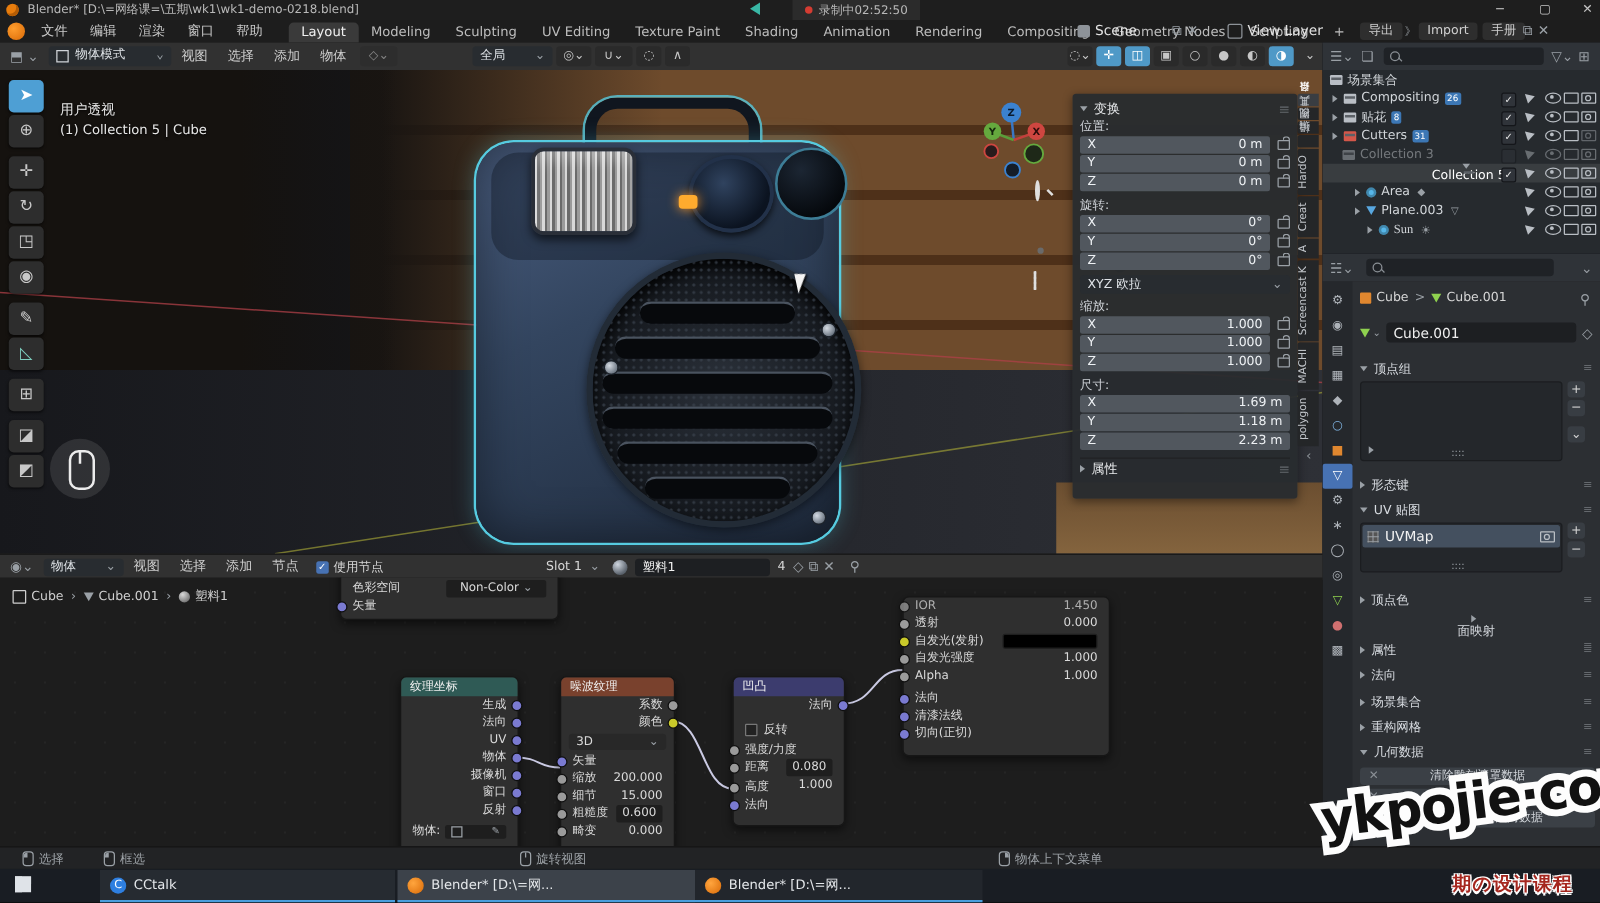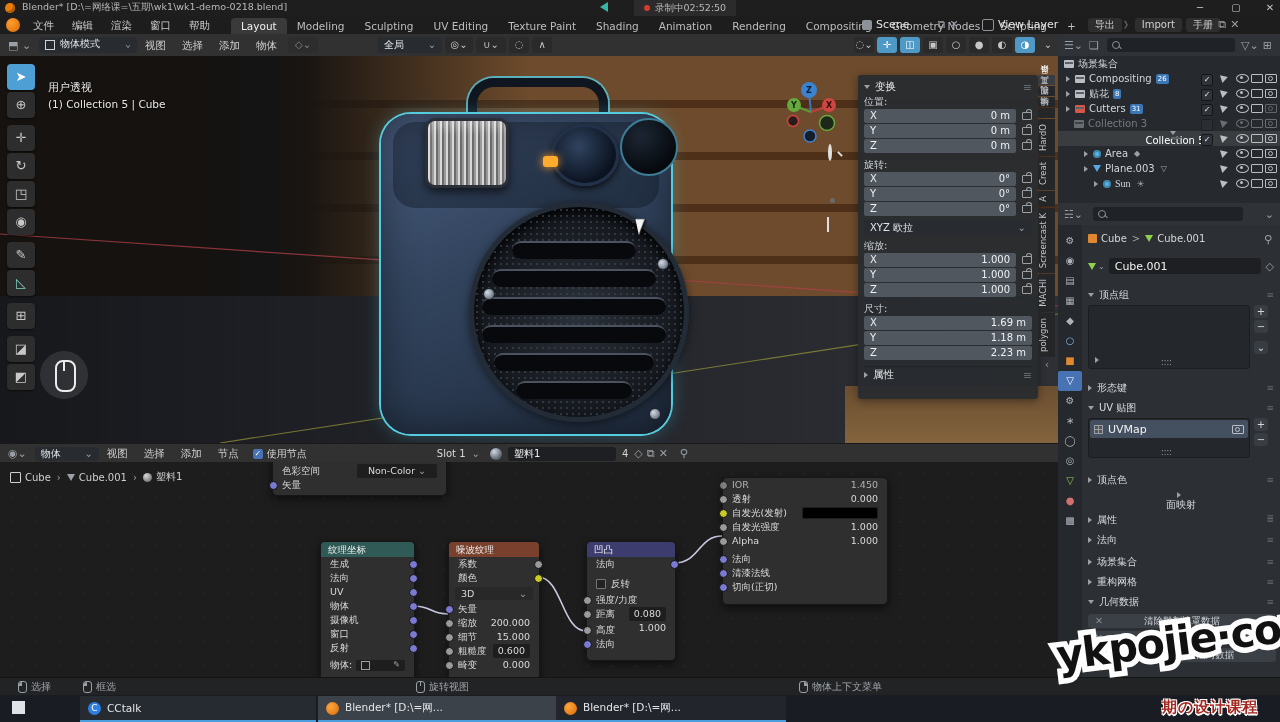--- a/index.html
+++ b/index.html
@@ -71,21 +71,21 @@
   .geobtn .x{position:absolute;left:7px;color:#8b9096;}
   .searchbox{background:#1f2226;border-radius:3px;height:14px;display:flex;align-items:center;padding:0 5px;}
   .mag{width:6px;height:6px;border:1.4px solid #8b9096;border-radius:50%;position:relative;}
   .mag::after{content:"";position:absolute;left:5px;top:5px;width:4px;height:1.4px;background:#8b9096;transform:rotate(45deg);}
   
   #shadercanvas{left:0;top:462px;width:1058px;height:215px;overflow:hidden;background:#1d1d1d;
      background-image:radial-gradient(#252525 1px,transparent 1px);background-size:24px 24px;}
   .node{position:absolute;background:rgba(47,47,47,.97);border:1px solid #161616;border-radius:5px;box-shadow:0 3px 8px rgba(0,0,0,.55);}
   .nhead{height:15px;line-height:15px;padding:0 7px;font-size:9.5px;color:#f2f2f2;border-radius:4px 4px 0 0;}
   .nrow{height:14px;line-height:14px;font-size:9.5px;color:#dadada;padding:0 9px;position:relative;}
-  .nrow.out{text-align:left;}
+  .nrow.out{text-align:right;}
   .sk{position:absolute;width:7px;height:7px;border-radius:50%;border:1px solid #0e0e0e;top:3px;}
   .sk.l{left:-4px;} .sk.r{right:-4px;}
   .skv{background:#7a7ad1;} .skc{background:#c9c92a;} .skf{background:#9a9a9a;}
   .nfldv{float:right;text-align:center;} .darkpill{background:#1e1e1e;border-radius:2px;padding:0 5px;}
   .ndrop{margin:2px 6px;background:#282828;border-radius:3px;height:13px;line-height:13px;font-size:9.5px;color:#d8d8d8;padding:0 6px;}
   
   #statusbar{left:0;top:677px;width:1280px;height:18px;background:#222325;border-top:1px solid #141414;color:#9ea3a8;font-size:10px;}
   .mouseic{width:7px;height:10px;border:1px solid #9aa0a6;border-radius:3px;position:relative;margin-right:4px;}
   .mouseic.l::before{content:"";position:absolute;left:0;top:0;width:3px;height:4px;background:#9aa0a6;border-radius:3px 0 0 0;}
   .mouseic.m::before{content:"";position:absolute;left:2.5px;top:0;width:1.6px;height:4px;background:#9aa0a6;}

